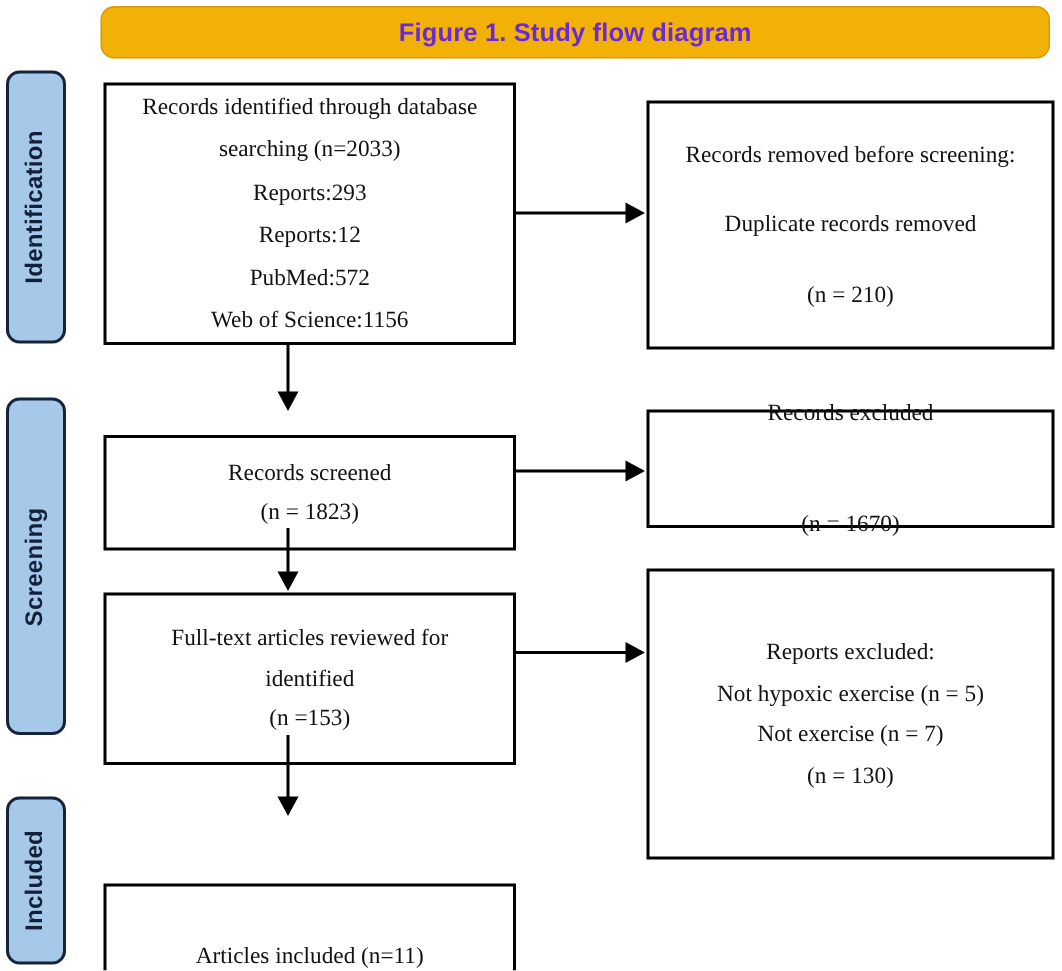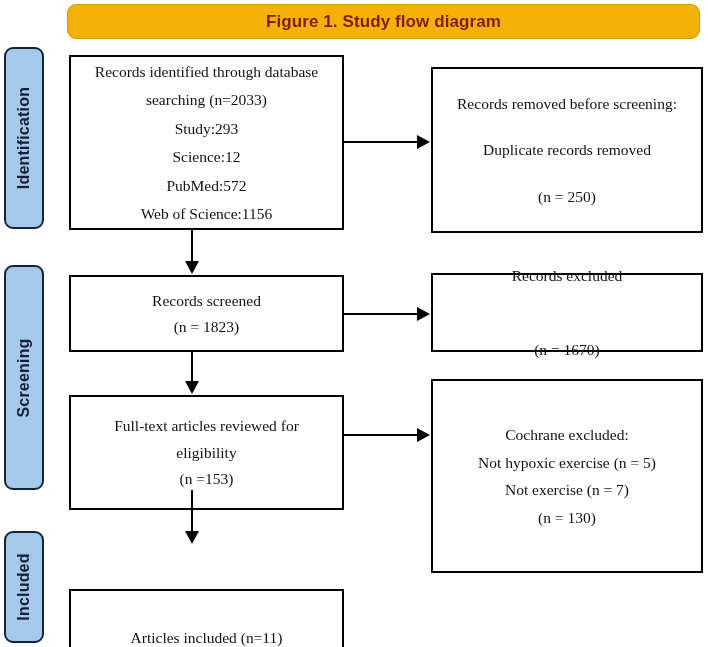--- a/index.html
+++ b/index.html
@@ -28,21 +28,21 @@
     border-radius: 9px;
     display: flex;
     align-items: center;
     justify-content: center;
     box-sizing: border-box;
   }
   .title-text {
     font-family: "Liberation Sans", "DejaVu Sans", sans-serif;
     font-size: 17px;
     font-weight: bold;
-    color: #7f1d1d;
+    color: #6d28d9;
     letter-spacing: 0.1px;
     white-space: nowrap;
   }
 
   
   .stage-pill {
     position: absolute;
     background: #A6C9EA;
     border: 2px solid #16243B;
     border-radius: 9px;
@@ -82,21 +82,21 @@
     font-size: 15.5px;
     color: #111111;
     line-height: 1.0;
     text-align: left;
     white-space: nowrap;
     padding: 5.5px 0;
   }
 
   #box-identified  { left: 69px;  top: 55px;  width: 275px; height: 175px; }
   #box-removed     { left: 431px; top: 67px;  width: 272px; height: 166px; gap: 20px; }
-  #box-screened    { left: 69px;  top: 275px; width: 275px; height: 77px;  }
+  #box-screened    { left: 69px;  top: 290px; width: 275px; height: 77px;  }
   #box-excluded    { left: 431px; top: 273px; width: 272px; height: 79px; gap: 48px;  }
   #box-fulltext    { left: 69px;  top: 395px; width: 275px; height: 115px;  }
   #box-reports     { left: 431px; top: 379px; width: 272px; height: 194px; }
   #box-included    { left: 69px;  top: 545px; width: 275px; height: 98px; margin-top: 44px;  }
 
   #box-identified .flow-line { padding: 6.5px 0; }
   #box-reports .flow-line    { padding: 6px 0; }
 
   
   .conn-h {
@@ -160,50 +160,50 @@
   <div class="stage-pill" id="pill-screening">
     <span class="stage-pill-label">Screening</span>
   </div>
   <div class="stage-pill" id="pill-included">
     <span class="stage-pill-label">Included</span>
   </div>
 
   <div class="flow-box" id="box-identified">
     <div class="flow-line">Records identified through database</div>
     <div class="flow-line">searching (n=2033)</div>
-    <div class="flow-line">Study:293</div>
-    <div class="flow-line">Science:12</div>
+    <div class="flow-line">Reports:293</div>
+    <div class="flow-line">Reports:12</div>
     <div class="flow-line">PubMed:572</div>
     <div class="flow-line">Web of Science:1156</div>
   </div>
 
   <div class="flow-box" id="box-removed">
     <div class="flow-line">Records removed before screening:</div>
     <div class="flow-line">Duplicate records removed</div>
-    <div class="flow-line">(n = 250)</div>
+    <div class="flow-line">(n = 210)</div>
   </div>
 
   <div class="flow-box" id="box-screened">
     <div class="flow-line">Records screened</div>
     <div class="flow-line">(n = 1823)</div>
   </div>
 
   <div class="flow-box" id="box-excluded">
     <div class="flow-line">Records excluded</div>
     <div class="flow-line">(n = 1670)</div>
   </div>
 
   <div class="flow-box" id="box-fulltext">
     <div class="flow-line">Full-text articles reviewed for</div>
-    <div class="flow-line">eligibility</div>
+    <div class="flow-line">identified</div>
     <div class="flow-line">(n =153)</div>
   </div>
 
   <div class="flow-box" id="box-reports">
-    <div class="flow-line">Cochrane excluded:</div>
+    <div class="flow-line">Reports excluded:</div>
     <div class="flow-line">Not hypoxic exercise (n = 5)</div>
     <div class="flow-line">Not exercise (n = 7)</div>
     <div class="flow-line">(n = 130)</div>
   </div>
 
   <div class="flow-box" id="box-included">
     <div class="flow-line">Articles included (n=11)</div>
   </div>
 
   <div class="conn-h" id="conn-h-1"></div>

